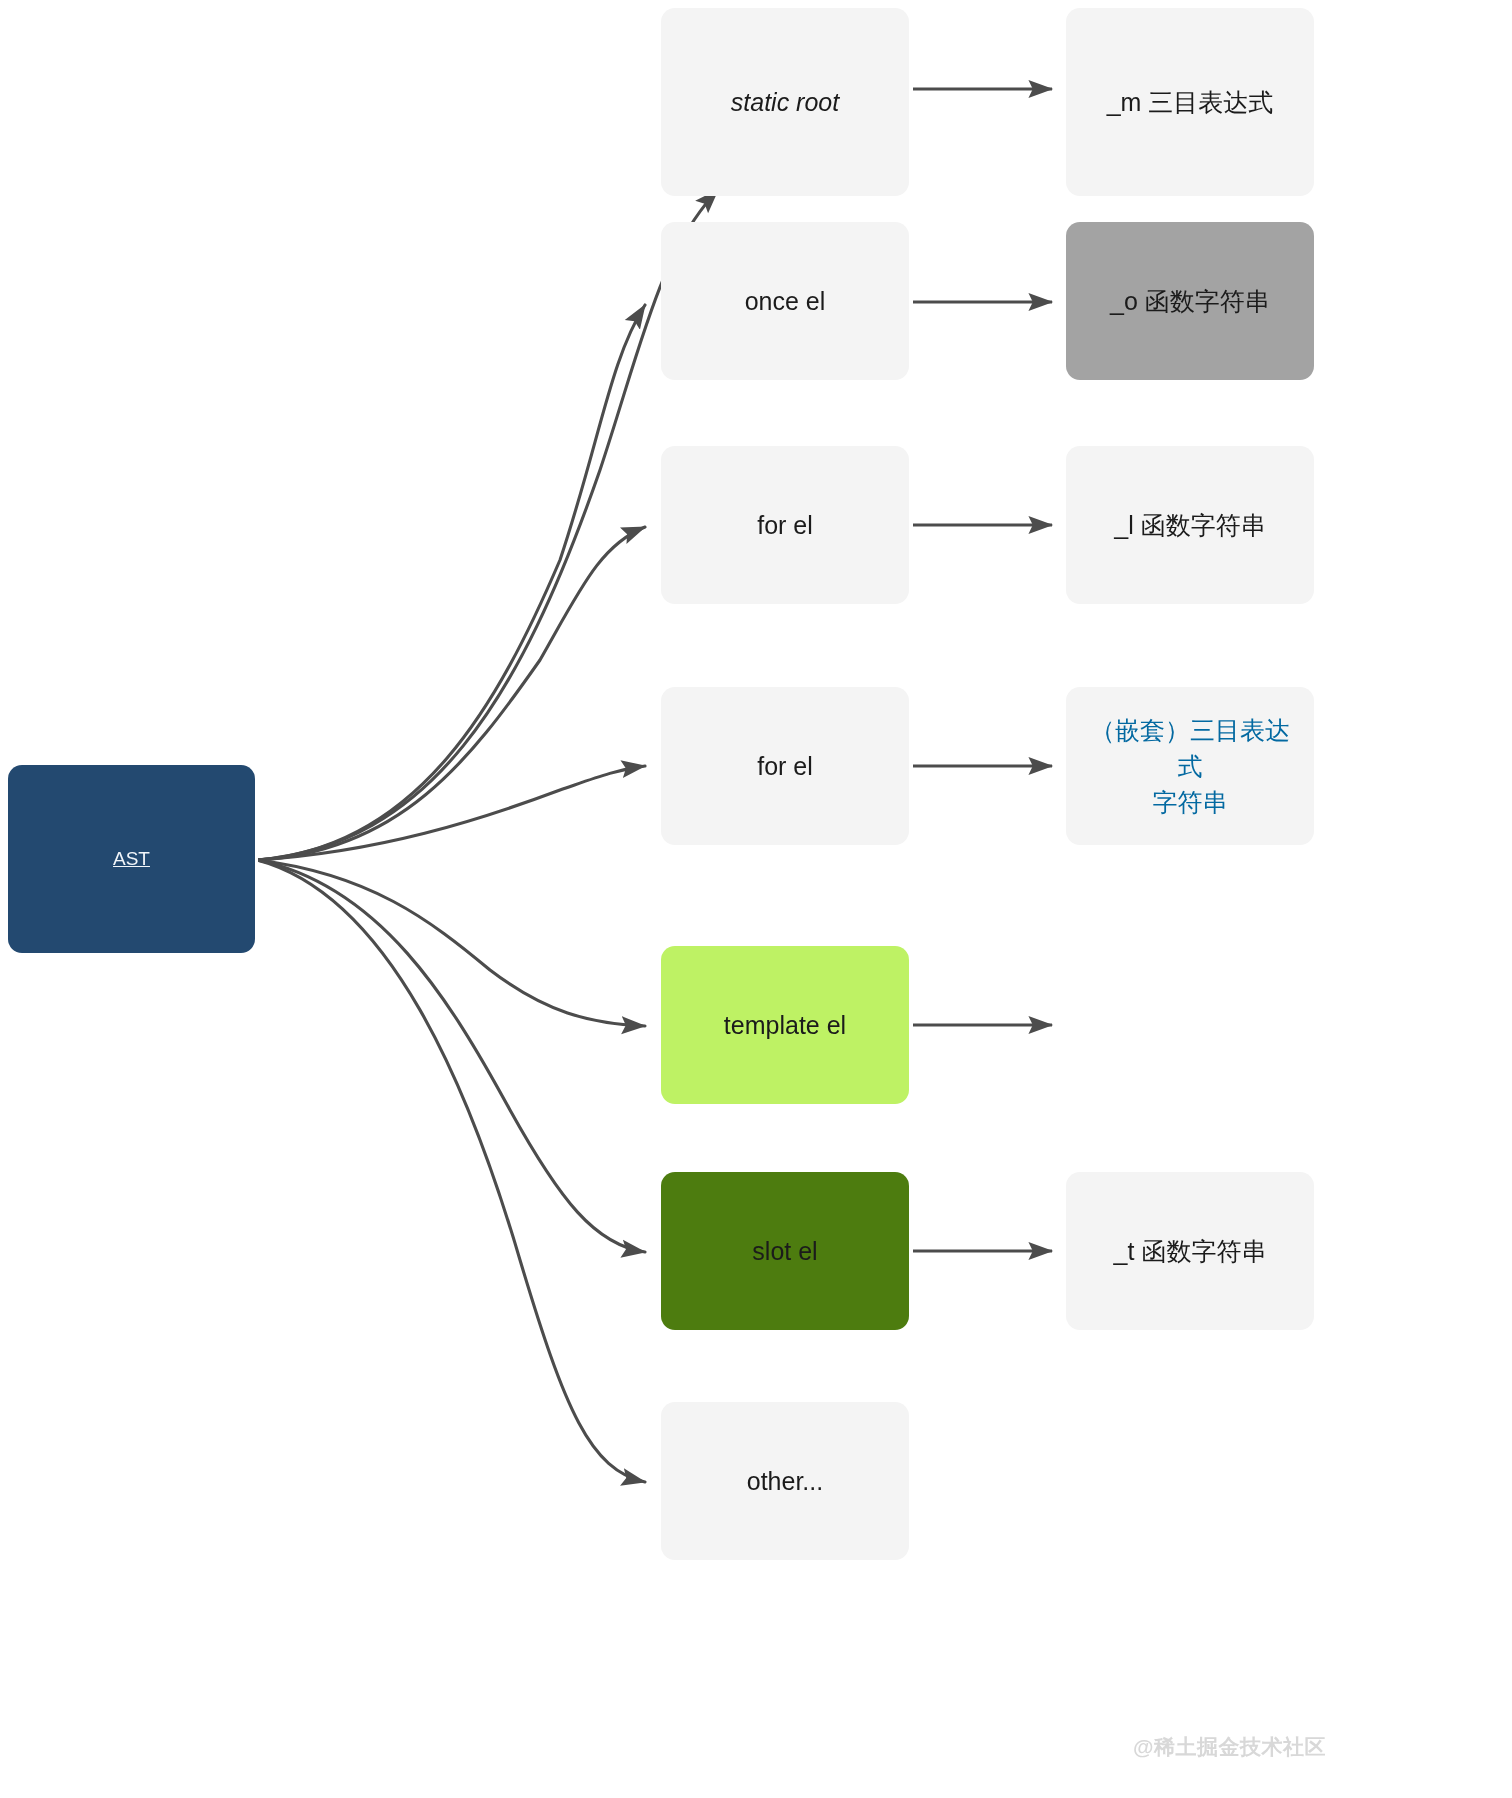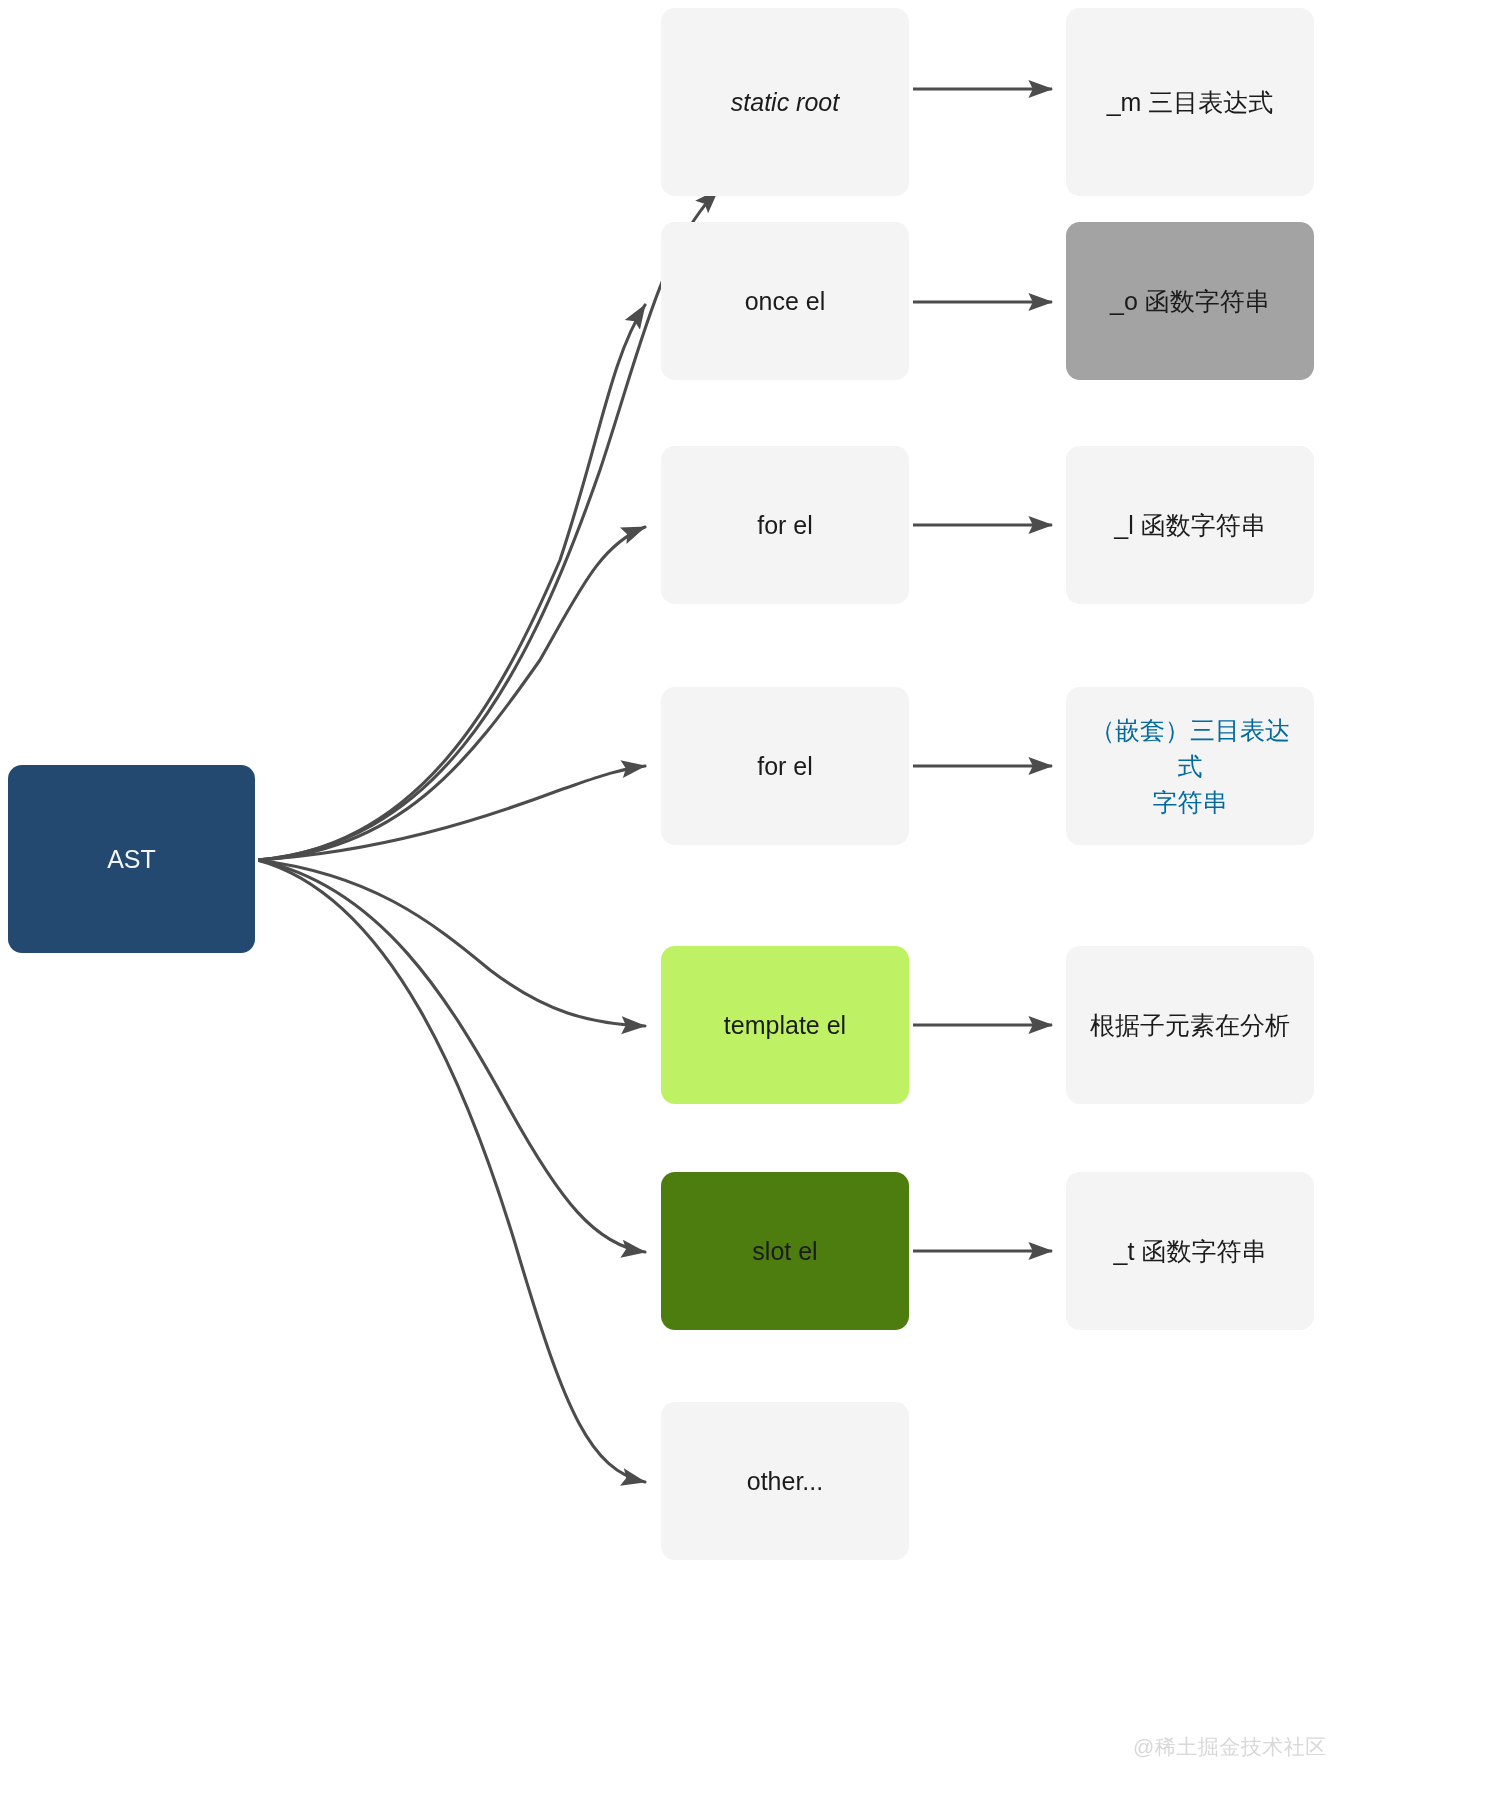--- a/index.html
+++ b/index.html
@@ -31,39 +31,41 @@
     display: flex;
     align-items: center;
     justify-content: center;
     text-align: center;
     border-radius: 14px;
     line-height: 1.45;
   }
   .node-root {
     background: #234970;
     color: #f2f6fa;
-    font-size: 25px;
+    font-size: 19px;
     box-shadow: 0 0 0 3px #ffffff;
+    text-decoration: underline;
   }
   .node-mid, .node-out {
     background: #f4f4f4;
     color: #1b1b1b;
     font-size: 25px;
   }
   .node-label {
     display: block;
     padding: 0 14px;
     white-space: pre-line;
   }
   #watermark {
     position: absolute;
     color: #d8d8d8;
     font-size: 21px;
     letter-spacing: 0.5px;
     white-space: nowrap;
+    font-weight: bold;
   }
 </style>
 </head>
 <body>
 
 <div id="canvas" style="background: rgb(255, 255, 255);">
 
   <svg id="edges" viewBox="0 0 1512 1798" width="1512" height="1798">
     <defs>
       <marker id="arrowhead" markerWidth="9" markerHeight="9" refX="7.6" refY="3.1" orient="auto" markerUnits="strokeWidth">
@@ -130,22 +132,19 @@
   <div class="node node-out" id="node-out-o" style="left: 1066px; top: 222px; width: 248px; height: 158px; background: #a3a3a3; color: rgb(27, 27, 27);">
     <span class="node-label">_o 函数字符串</span>
   </div>
   <div class="node node-out" id="node-out-l" style="left: 1066px; top: 446px; width: 248px; height: 158px; background: rgb(244, 244, 244); color: rgb(27, 27, 27);">
     <span class="node-label">_l 函数字符串</span>
   </div>
   <div class="node node-out" id="node-out-ternary" style="left: 1066px; top: 687px; width: 248px; height: 158px; background: rgb(244, 244, 244); color: #0369a1;">
     <span class="node-label">（嵌套）三目表达式
 字符串</span>
   </div>
-  <div class="node node-out" id="node-out-children" style="left: 1066px; top: 946px; width: 248px; height: 158px; background: rgb(244, 244, 244); color: rgb(27, 27, 27);">
-    <span class="node-label">根据子元素在分析</span>
-  </div>
   <div class="node node-out" id="node-out-t" style="left: 1066px; top: 1172px; width: 248px; height: 158px; background: rgb(244, 244, 244); color: rgb(27, 27, 27);">
     <span class="node-label">_t 函数字符串</span>
   </div>
 
   <div id="watermark" style="left: 1133px; top: 1733px; color: rgb(216, 216, 216);">@稀土掘金技术社区</div>
 
 </div>
 
 </body></html>

